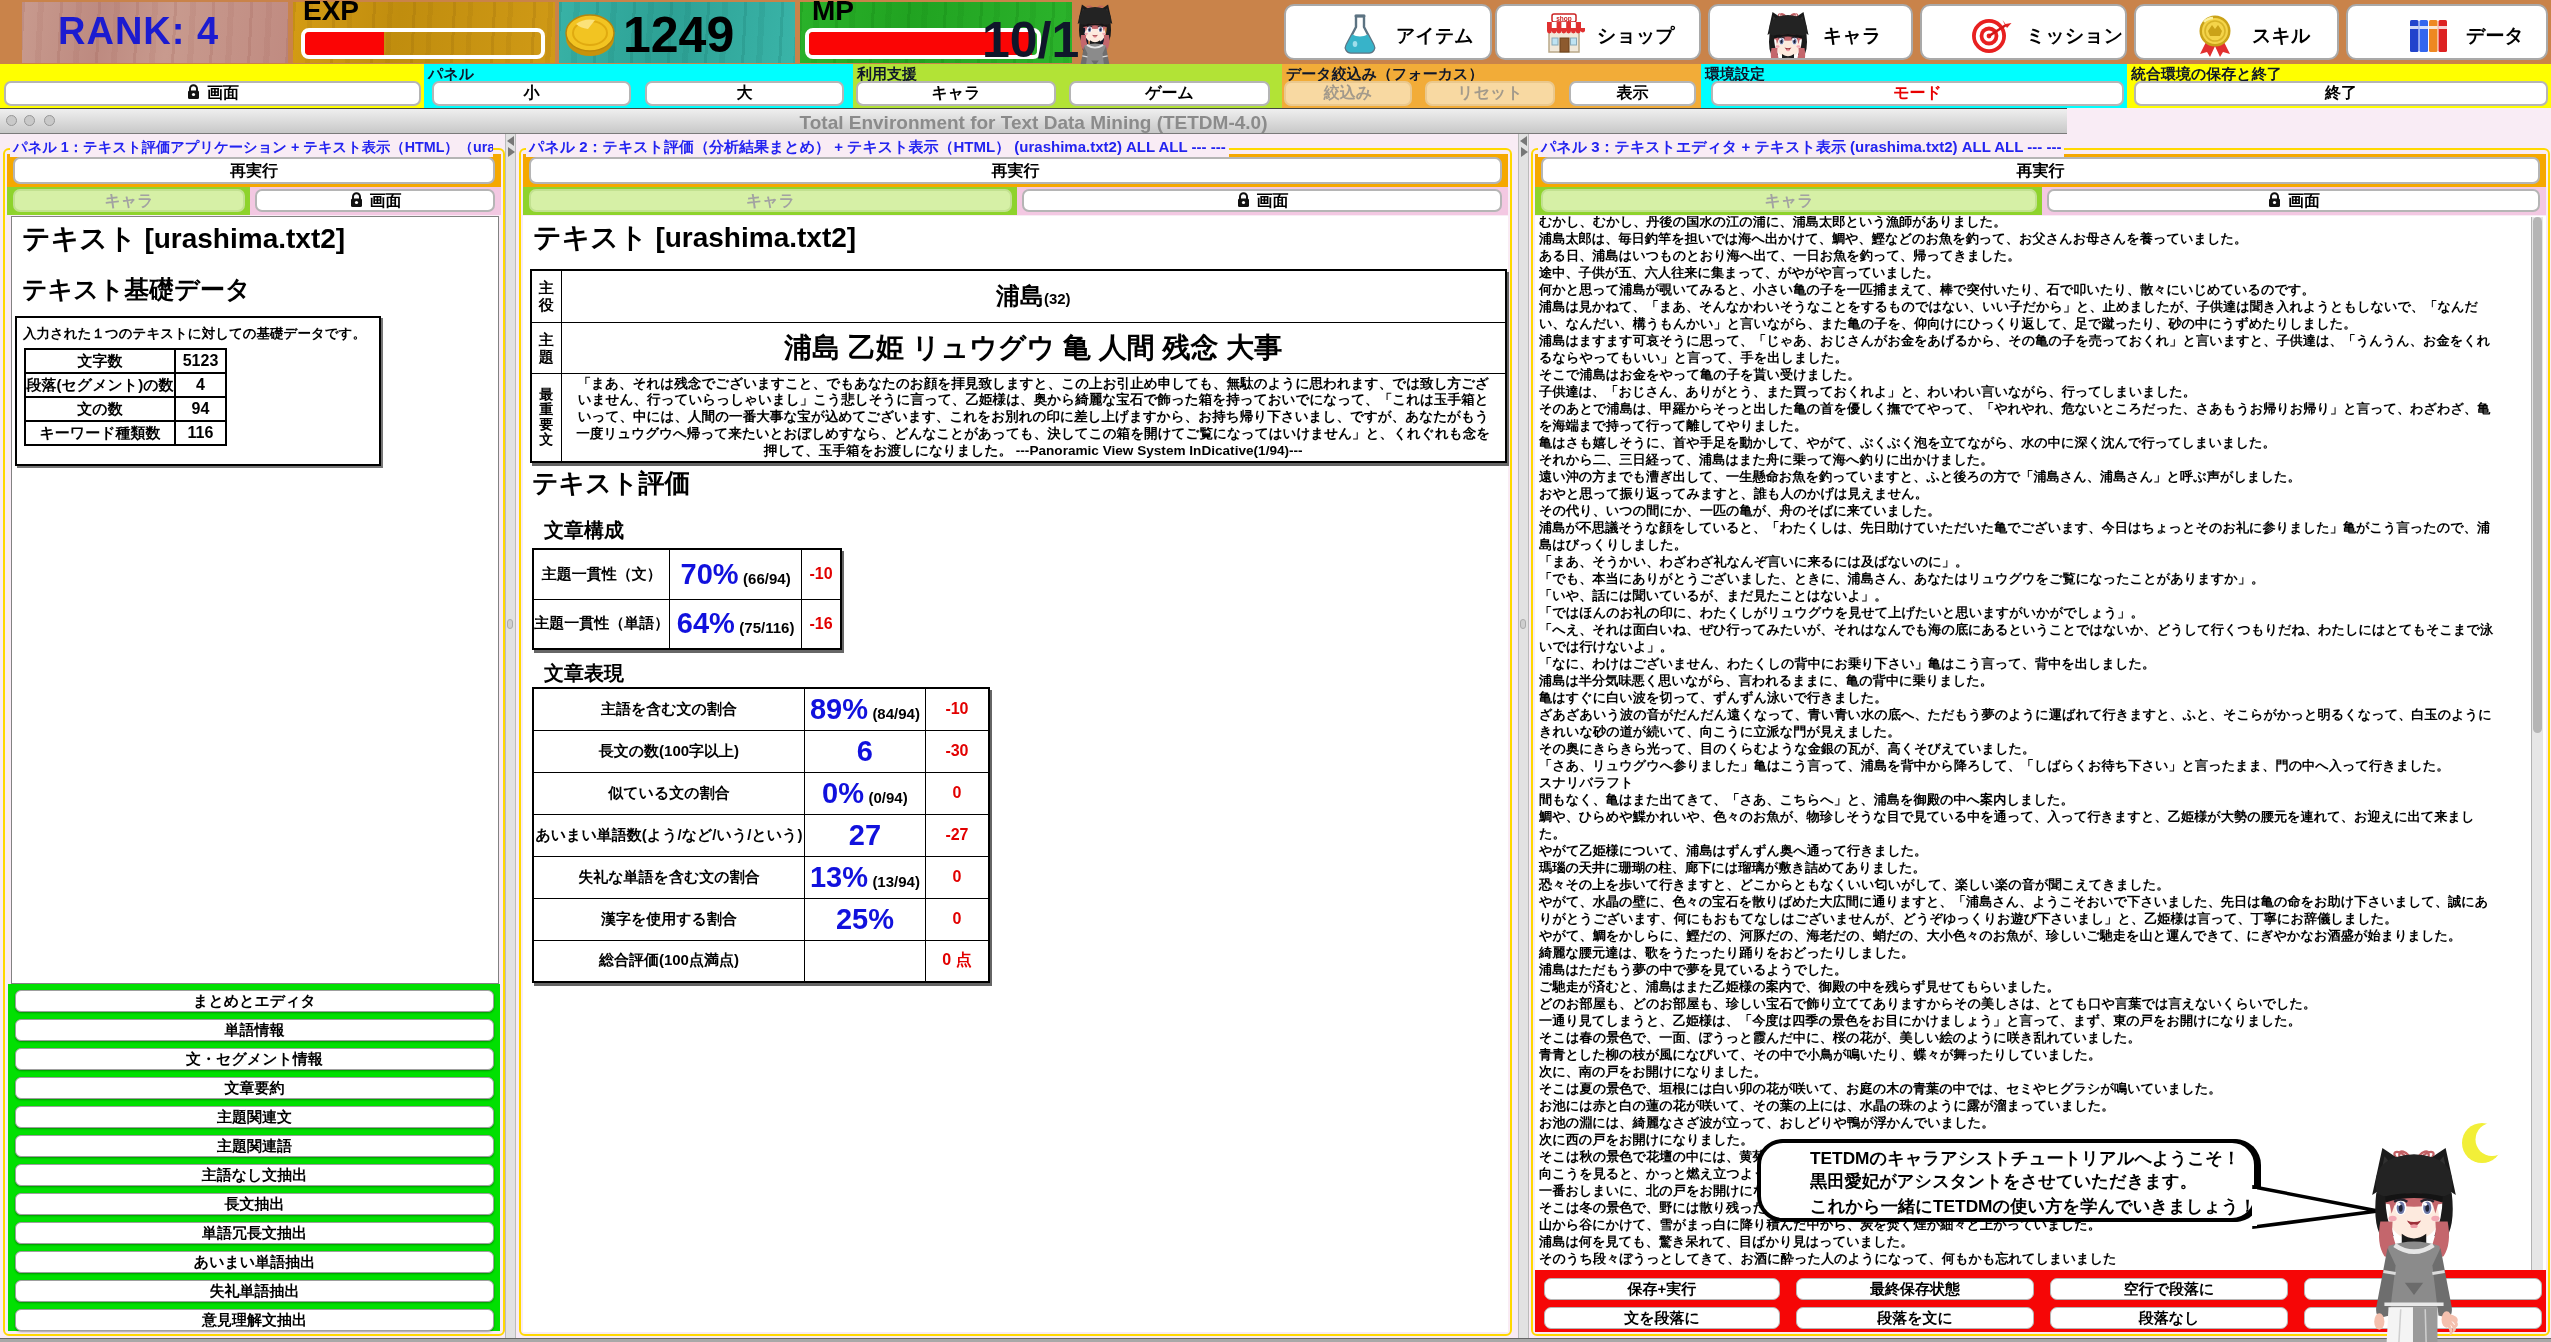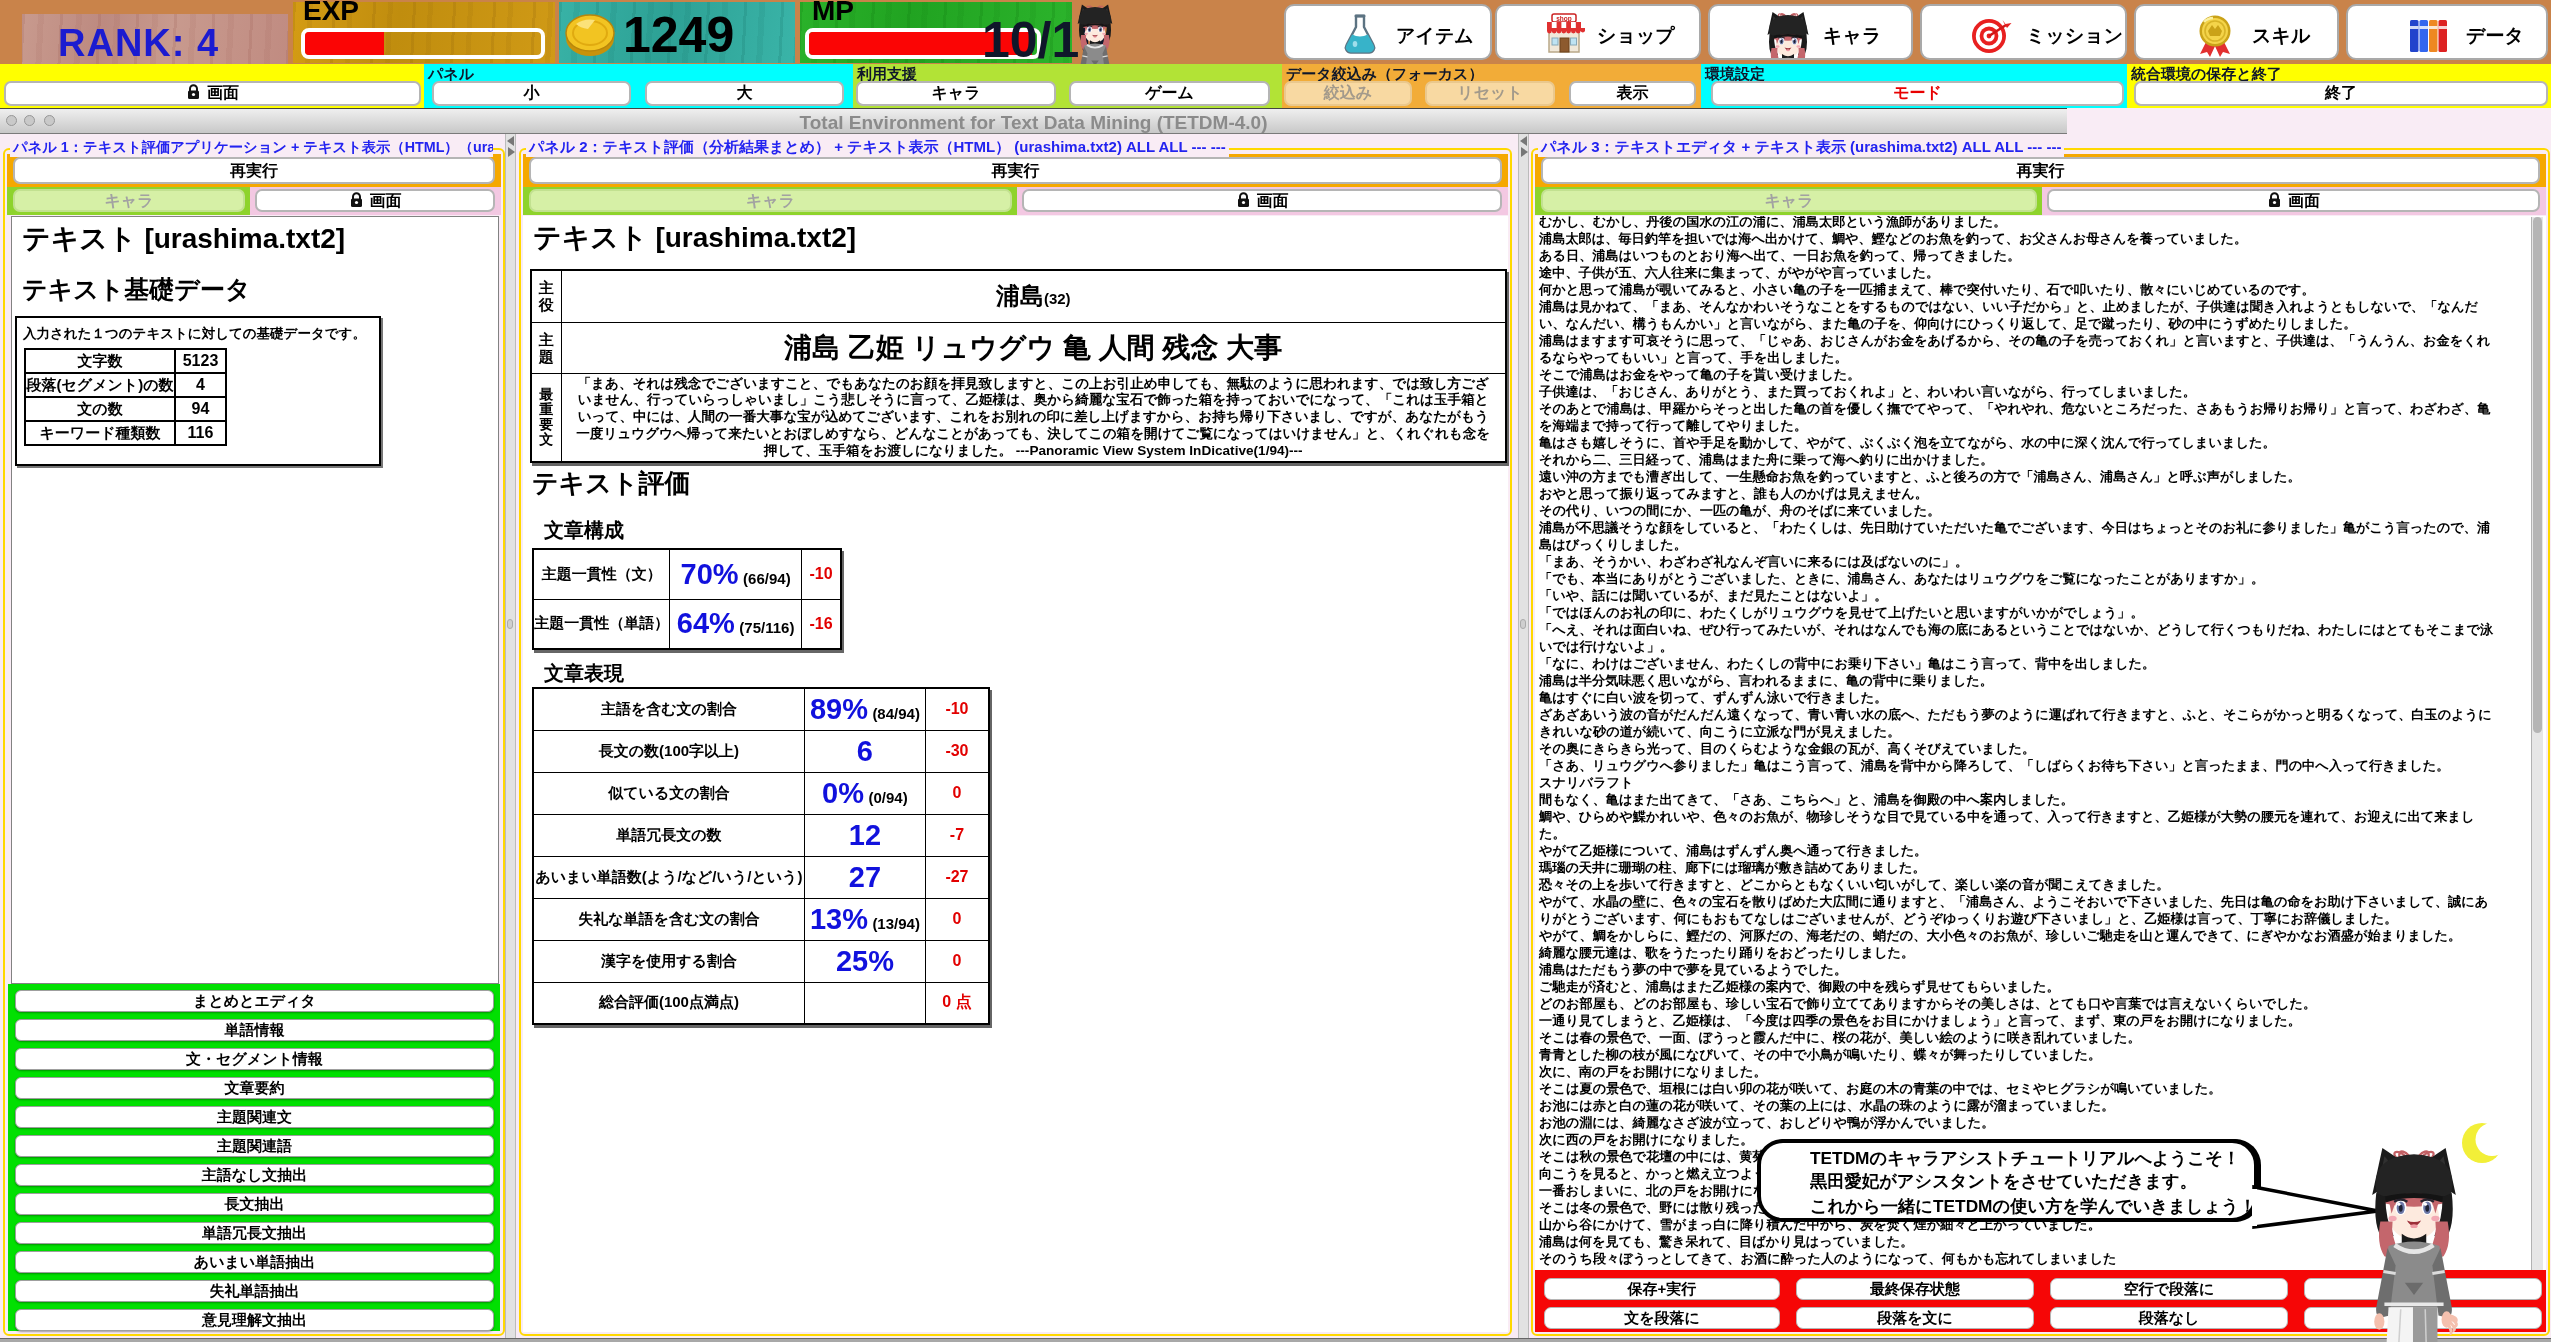--- a/index.html
+++ b/index.html
@@ -1,18 +1,18 @@
 <!DOCTYPE html>
 <html><head><meta charset="utf-8"><style>*{margin:0;padding:0;box-sizing:border-box;}
 html,body{width:2551px;height:1342px;overflow:hidden;}
 body{font-family:"Liberation Sans",sans-serif;font-weight:bold;position:relative;background:#f9ecf5;}
 .abs{position:absolute;}
 #header{position:absolute;left:0;top:0;width:2551px;height:64px;background:#c9834a;}
 .hpanel{position:absolute;top:2px;height:61px;}
-#rankp{left:22px;width:266px;background:repeating-linear-gradient(93deg,rgba(150,85,75,.18) 0 3px,rgba(0,0,0,0) 3px 16px,rgba(150,85,75,.10) 16px 22px,rgba(0,0,0,0) 22px 38px),linear-gradient(100deg,#c89a8e,#bd8a80 30%,#c89a8e 55%,#c08b81);margin-top:12px;}
+#rankp{left:22px;width:266px;background:repeating-linear-gradient(93deg,rgba(150,85,75,.18) 0 3px,rgba(0,0,0,0) 3px 16px,rgba(150,85,75,.10) 16px 22px,rgba(0,0,0,0) 22px 38px),linear-gradient(100deg,#c89a8e,#bd8a80 30%,#c89a8e 55%,#c08b81);}
 #rankp div{position:absolute;left:36px;top:8px;font-size:38px;color:#1b1bd0;letter-spacing:1px;}
 #expp{left:293px;width:262px;background:repeating-linear-gradient(93deg,rgba(140,95,10,.20) 0 3px,rgba(0,0,0,0) 3px 15px,rgba(140,95,10,.12) 15px 20px,rgba(0,0,0,0) 20px 40px),linear-gradient(100deg,#d49c14,#c08d0e 40%,#d09a16);}
 #expp .lb{position:absolute;left:10px;top:-7px;font-size:28px;color:#000;}
 #expp .bar{position:absolute;left:8px;right:10px;top:26px;height:31px;border:4px solid #fff;border-radius:8px;}
 #expp .fill{position:absolute;left:0;top:0;bottom:0;width:33.5%;background:#fb0505;border-radius:4px 0 0 4px;}
 #coinp{left:559px;width:236px;background:repeating-linear-gradient(93deg,rgba(20,110,100,.20) 0 3px,rgba(0,0,0,0) 3px 15px,rgba(20,110,100,.12) 15px 21px,rgba(0,0,0,0) 21px 37px),linear-gradient(100deg,#38b2a6,#2da195 45%,#3ab4a8);}
 #coinp .num{position:absolute;left:64px;top:4px;font-size:50px;color:#000;}
 #mpp{left:800px;width:272px;background:repeating-linear-gradient(93deg,rgba(15,120,15,.22) 0 3px,rgba(0,0,0,0) 3px 14px,rgba(15,120,15,.12) 14px 20px,rgba(0,0,0,0) 20px 36px),linear-gradient(100deg,#2ab22a,#21a321 40%,#2cb42c);}
 #mpp .lb{position:absolute;left:12px;top:-7px;font-size:28px;color:#000;}
 #mpp .bar{position:absolute;left:5px;width:236px;top:26px;height:31px;border:4px solid #fff;border-radius:8px;}
@@ -437,25 +437,20 @@
             <td class="lab">長文の数(100字以上)</td>
             <td class="val"><span class="pct">6</span></td>
             <td class="sc">-30</td>
           </tr>
 <tr>
             <td class="lab">似ている文の割合</td>
             <td class="val"><span class="pct">0%</span> <span class="frac">(0/94)</span></td>
             <td class="sc">0</td>
           </tr>
 <tr>
-            <td class="lab">単語冗長文の数</td>
-            <td class="val"><span class="pct">12</span></td>
-            <td class="sc">-7</td>
-          </tr>
-<tr>
             <td class="lab">あいまい単語数(よう/など/いう/という)</td>
             <td class="val"><span class="pct">27</span></td>
             <td class="sc">-27</td>
           </tr>
 <tr>
             <td class="lab">失礼な単語を含む文の割合</td>
             <td class="val"><span class="pct">13%</span> <span class="frac">(13/94)</span></td>
             <td class="sc">0</td>
           </tr>
 <tr>

